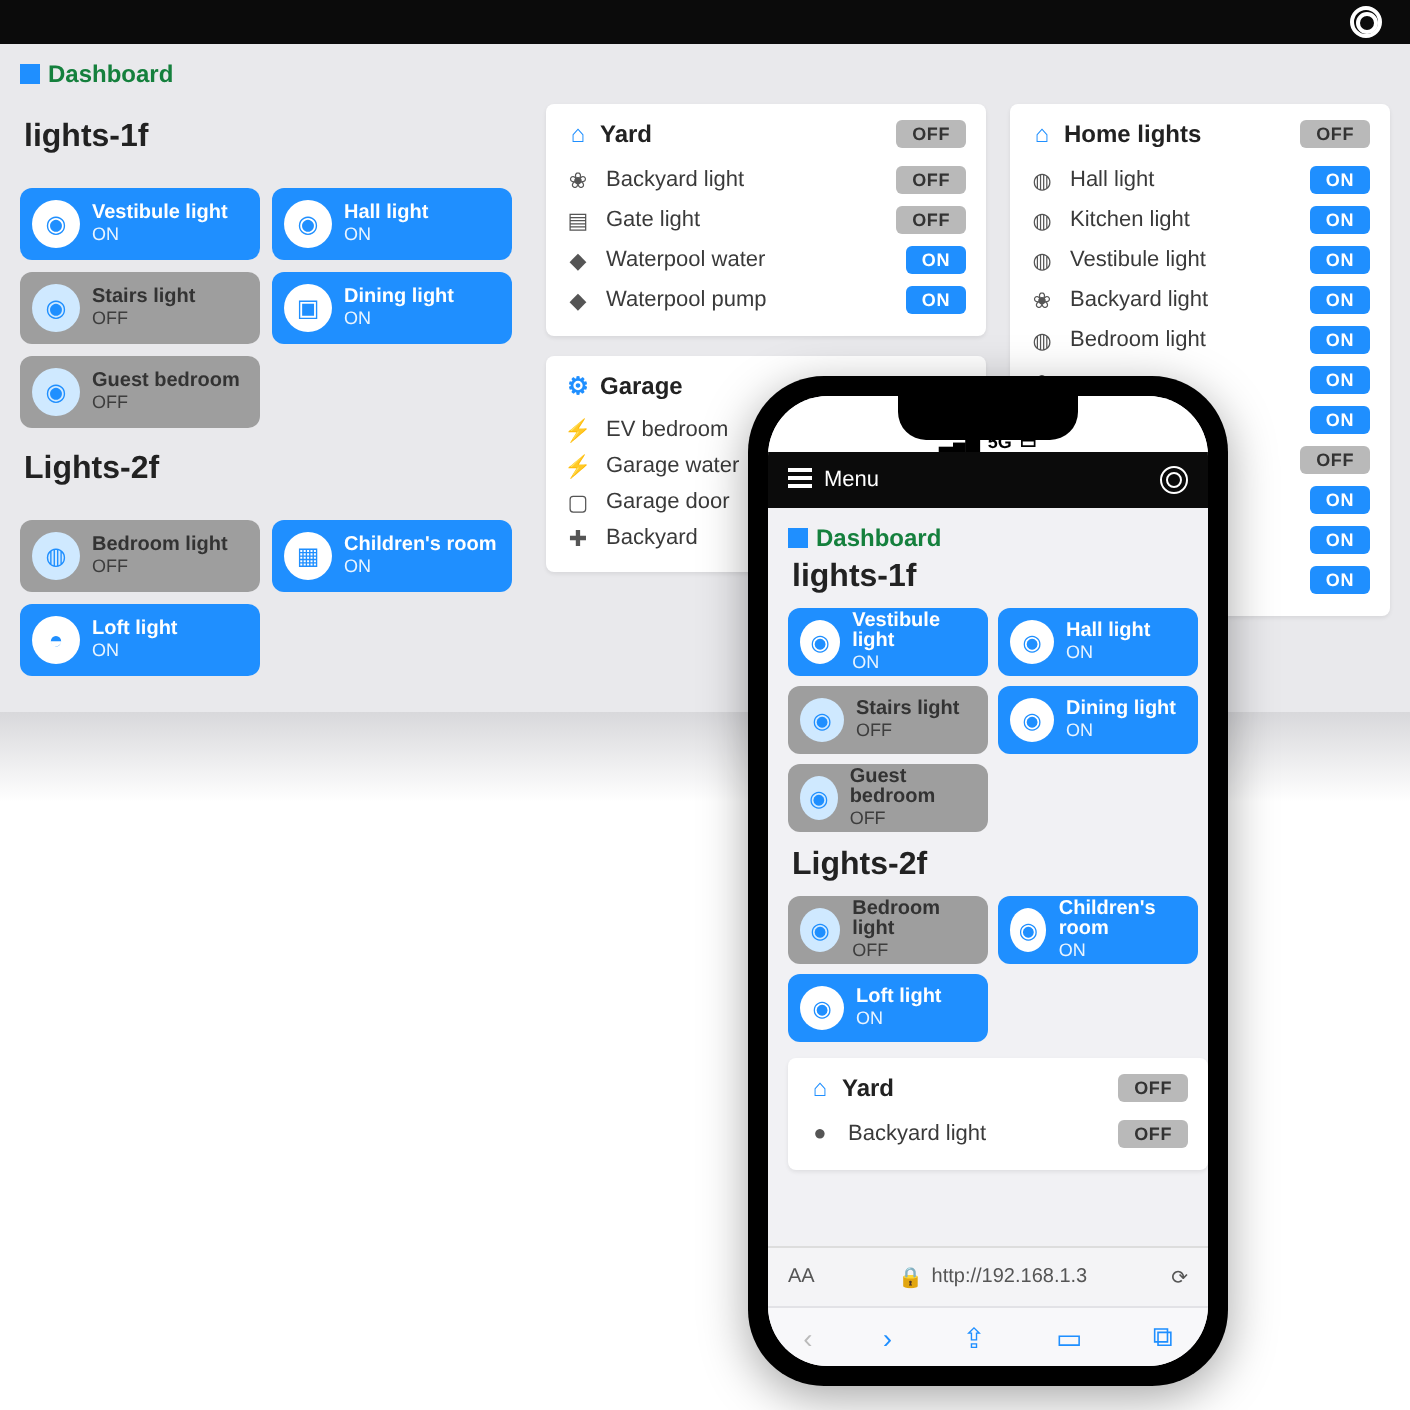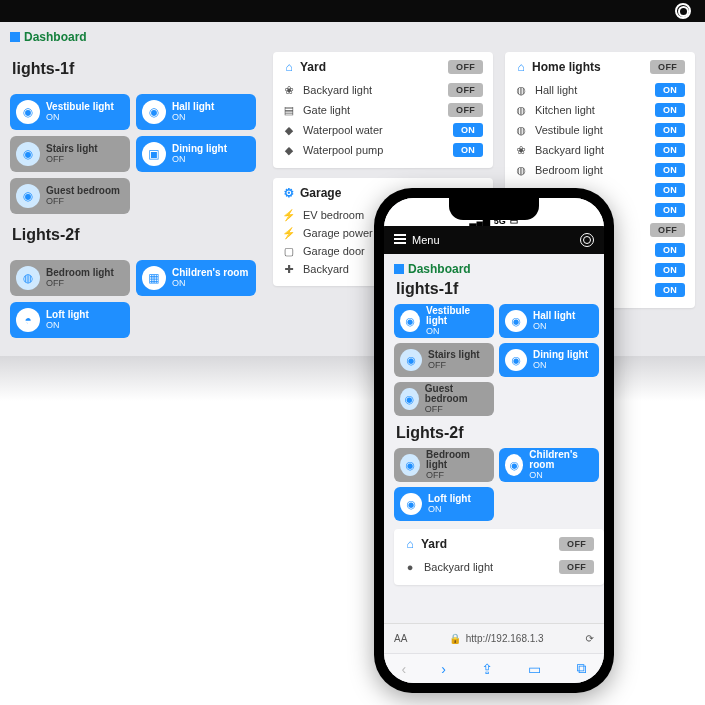--- a/index.html
+++ b/index.html
@@ -186,21 +186,21 @@
       <div id="garagerows">
           <div class="row">
             <div class="rl">
               <span class="ri">⚡</span>
               <span>EV bedroom</span>
             </div>
           </div>
           <div class="row">
             <div class="rl">
               <span class="ri">⚡</span>
-              <span>Garage power</span>
+              <span>Garage water</span>
             </div>
           </div>
           <div class="row">
             <div class="rl">
               <span class="ri">▢</span>
               <span>Garage door</span>
             </div>
           </div>
           <div class="row">
             <div class="rl">

